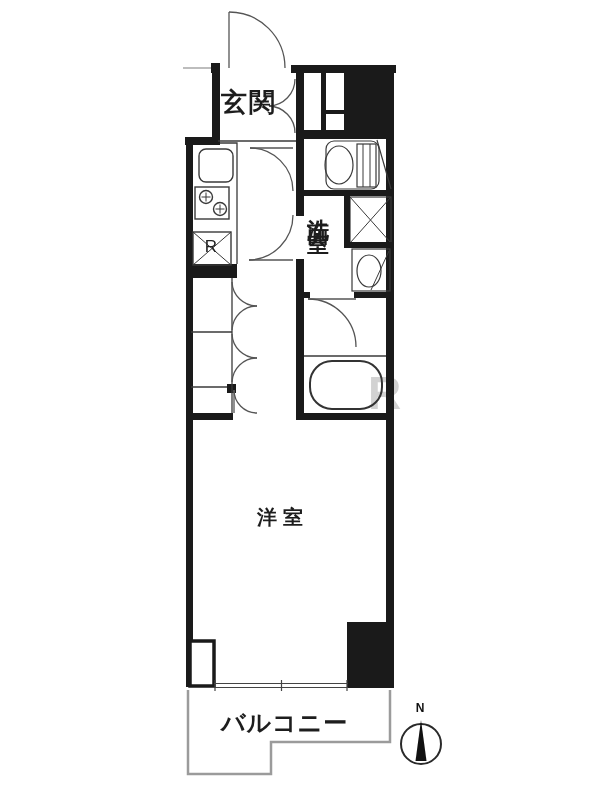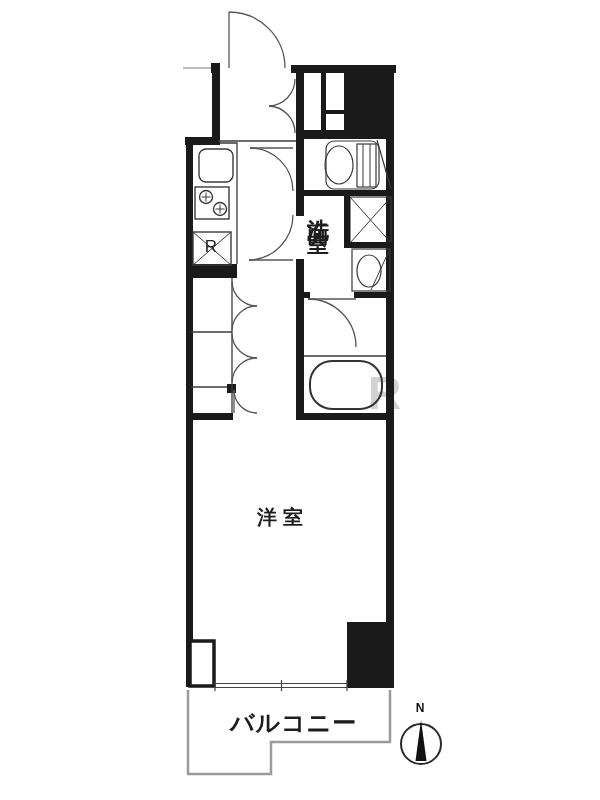--- a/index.html
+++ b/index.html
@@ -4,21 +4,21 @@
 <style>
   html,body{margin:0;padding:0;background:#fff;}
   #canvas{position:relative;width:600px;height:800px;background:#ffffff;overflow:hidden;
           font-family:"Liberation Sans","DejaVu Sans",sans-serif;}
   #plan-svg{position:absolute;left:0;top:0;z-index:2;}
   .lbl{position:absolute;z-index:3;color:#1d1d1d;font-weight:bold;letter-spacing:2px;}
   .lbl-genkan{left:214px;top:85px;width:70px;text-align:center;font-size:26px;}
   .lbl-washroom{left:303px;top:201px;height:95px;font-size:22px;writing-mode:vertical-rl;
                 text-orientation:upright;letter-spacing:6px;}
   .lbl-western{left:230px;top:504px;width:106px;text-align:center;font-size:20px;letter-spacing:6px;}
-  .lbl-balcony{left:211px;top:707px;width:165px;text-align:center;font-size:24px;letter-spacing:1px;}
+  .lbl-balcony{left:202px;top:707px;width:165px;text-align:center;font-size:24px;letter-spacing:1px;}
   .lbl-fridge{left:201px;top:237px;width:22px;text-align:center;font-size:17px;font-weight:normal;color:#222;}
   .lbl-north{left:410px;top:701px;width:22px;text-align:center;font-size:12px;color:#111;}
   .watermark{position:absolute;left:368px;top:366px;z-index:1;font-size:46px;font-weight:bold;
              color:#c7c7c7;opacity:.8;}
 </style>
 </head>
 <body>
 
 <div id="canvas">
 
@@ -124,19 +124,20 @@
     <rect x="310" y="361" width="72" height="48" rx="22" fill="none" stroke="#333333" stroke-width="2"></rect>
 
     <path d="M 188 690 L 188 774 L 271 774 L 271 742 L 390 742 L 390 690" fill="none" stroke="#9b9b9b" stroke-width="2.5"></path>
 
     <g>
       <circle cx="421" cy="744" r="20" fill="none" stroke="#2a2a2a" stroke-width="2"></circle>
       <polygon points="421,720 415.5,761 426.5,761" fill="#111111"></polygon>
     </g>
   </svg>
 
+  <div class="lbl lbl-genkan">玄関</div>
   <div class="lbl lbl-washroom">洗面室</div>
   <div class="lbl lbl-western">洋室</div>
   <div class="lbl lbl-balcony">バルコニー</div>
   <div class="lbl lbl-fridge">R</div>
   <div class="lbl lbl-north">N</div>
 
 </div>
 
 </body></html>

